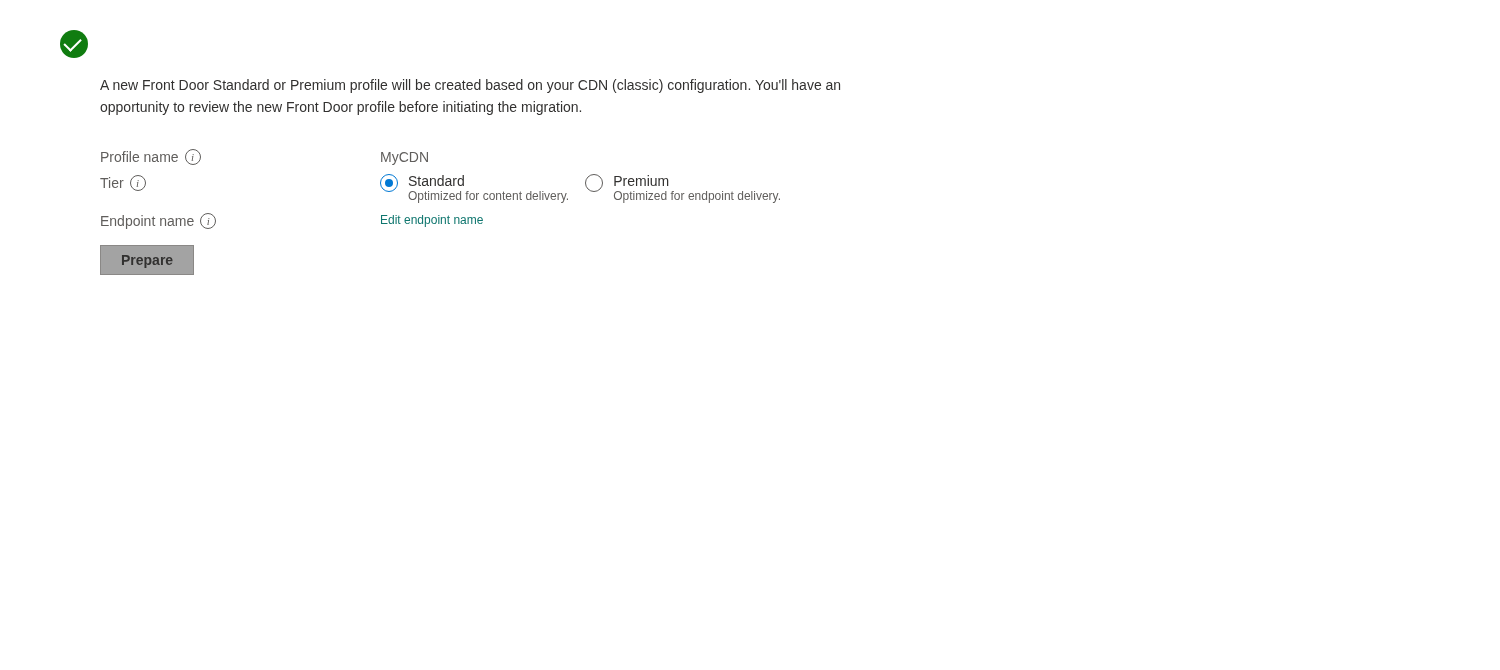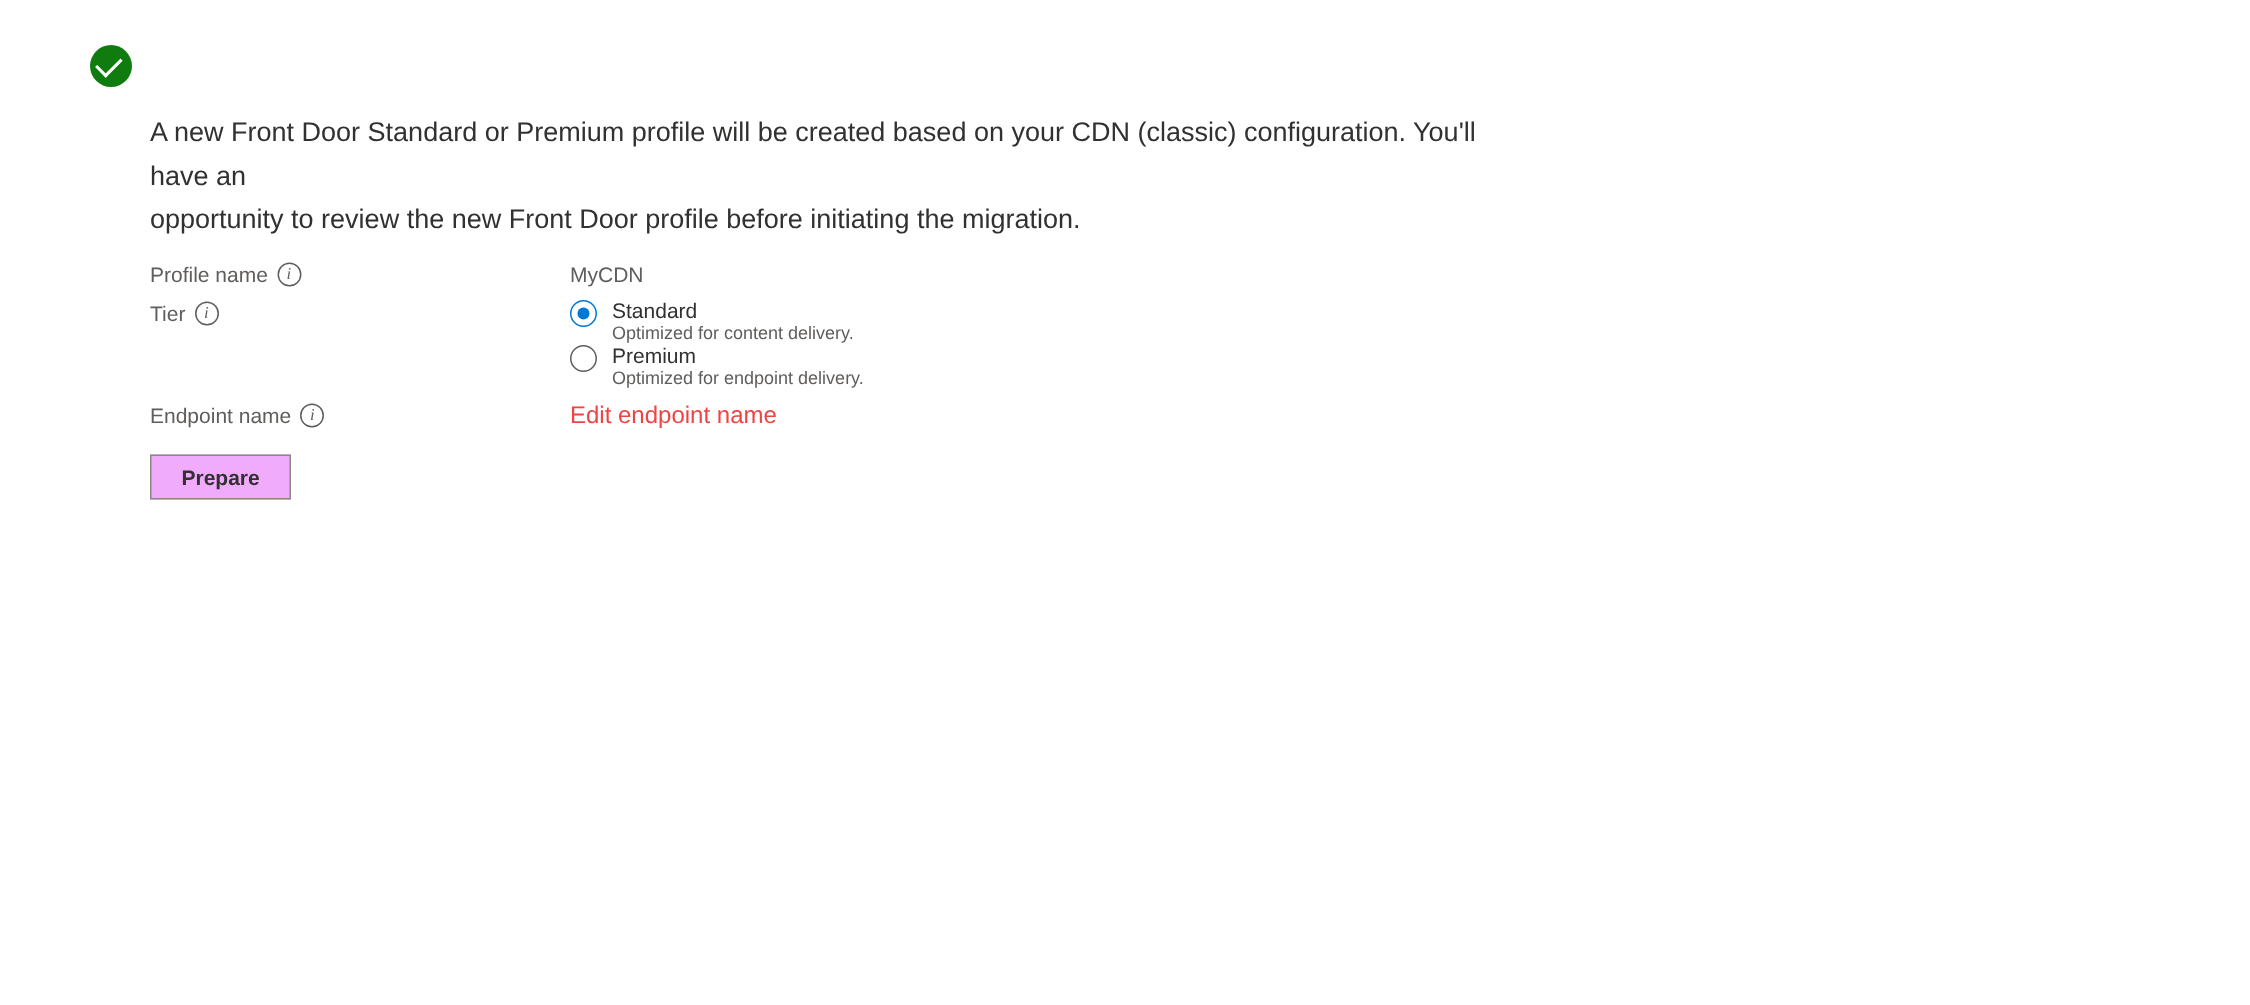--- a/index.html
+++ b/index.html
@@ -48,23 +48,23 @@
 
     .section-title {
       font-size: 18px;
       font-weight: 700;
       color: #000000;
     }
 
     .section-description {
       color: #323130;
       line-height: 1.6;
-      margin-bottom: 13px;
+      margin-bottom: 28px;
       margin-left: 40px;
-      font-size: 18px;
+      font-size: 14px;
       max-width: 900px;
     }
 
     .form-section {
       margin-left: 40px;
     }
 
     .form-row {
       display: flex;
       align-items: flex-start;
@@ -99,22 +99,22 @@
     }
 
     .profile-name-value {
       color: #605e5c;
       font-size: 14px;
       padding-top: 2px;
     }
 
     .tier-options {
       display: flex;
-      flex-direction: column;
-      gap: 0;
+      flex-direction: row;
+      gap: 16px;
     }
 
     .tier-option {
       display: flex;
       align-items: flex-start;
       gap: 10px;
     }
 
     .radio-outer {
       width: 18px;
@@ -151,30 +151,30 @@
       font-weight: 400;
     }
 
     .tier-description {
       color: #605e5c;
       font-size: 12px;
       margin-top: 0;
     }
 
     .endpoint-value {
-      color: #ef4444;
-      font-size: 16px;
+      color: #0f766e;
+      font-size: 12px;
       padding-top: 2px;
     }
 
     .prepare-button {
       display: inline-block;
       padding: 6px 20px;
       border: 1px solid #8a8886;
-      background: #f0abfc;
+      background: #a3a3a3;
       color: #323130;
       font-size: 14px;
       font-weight: 600;
       cursor: pointer;
       margin-top: 8px;
       margin-bottom: 24px;
     }
 
     .success-row {
       display: flex;

